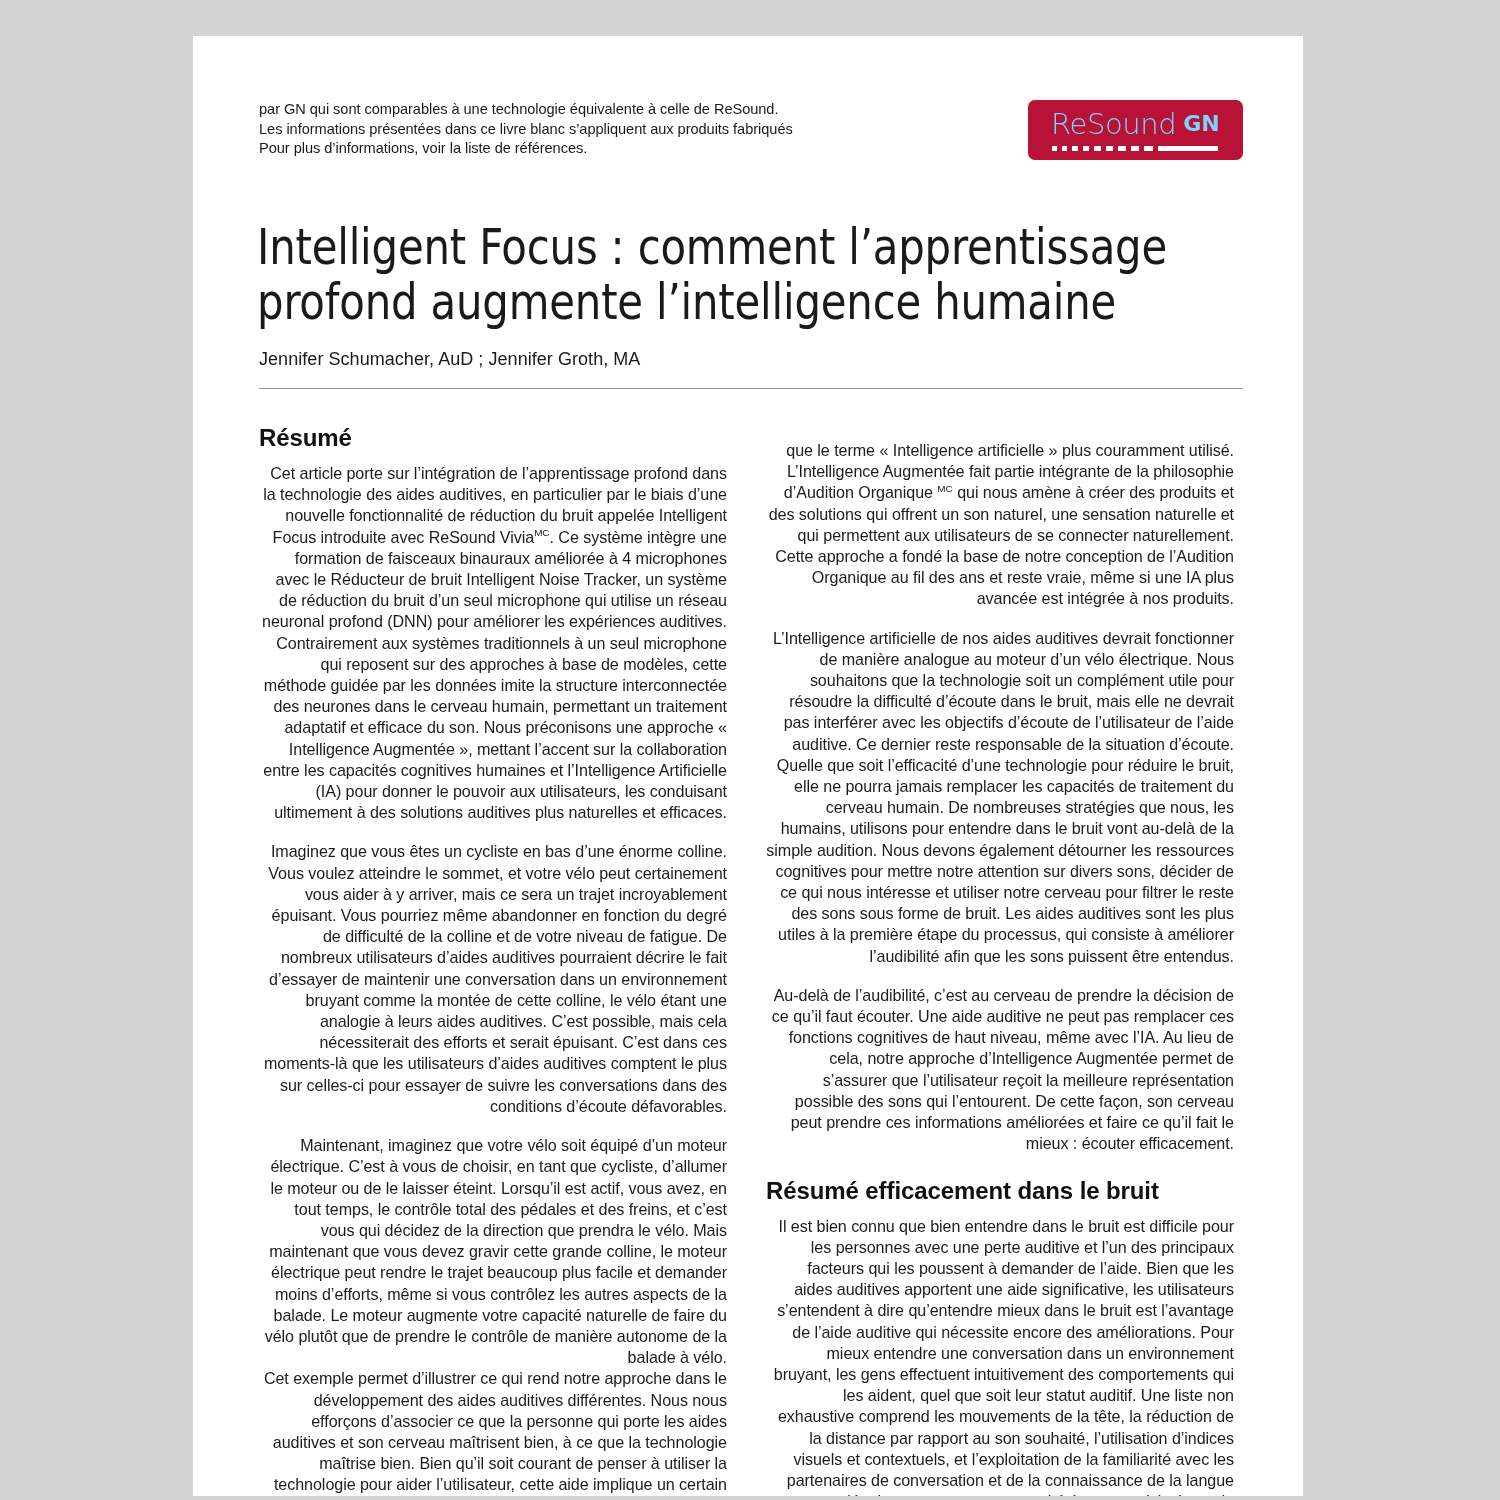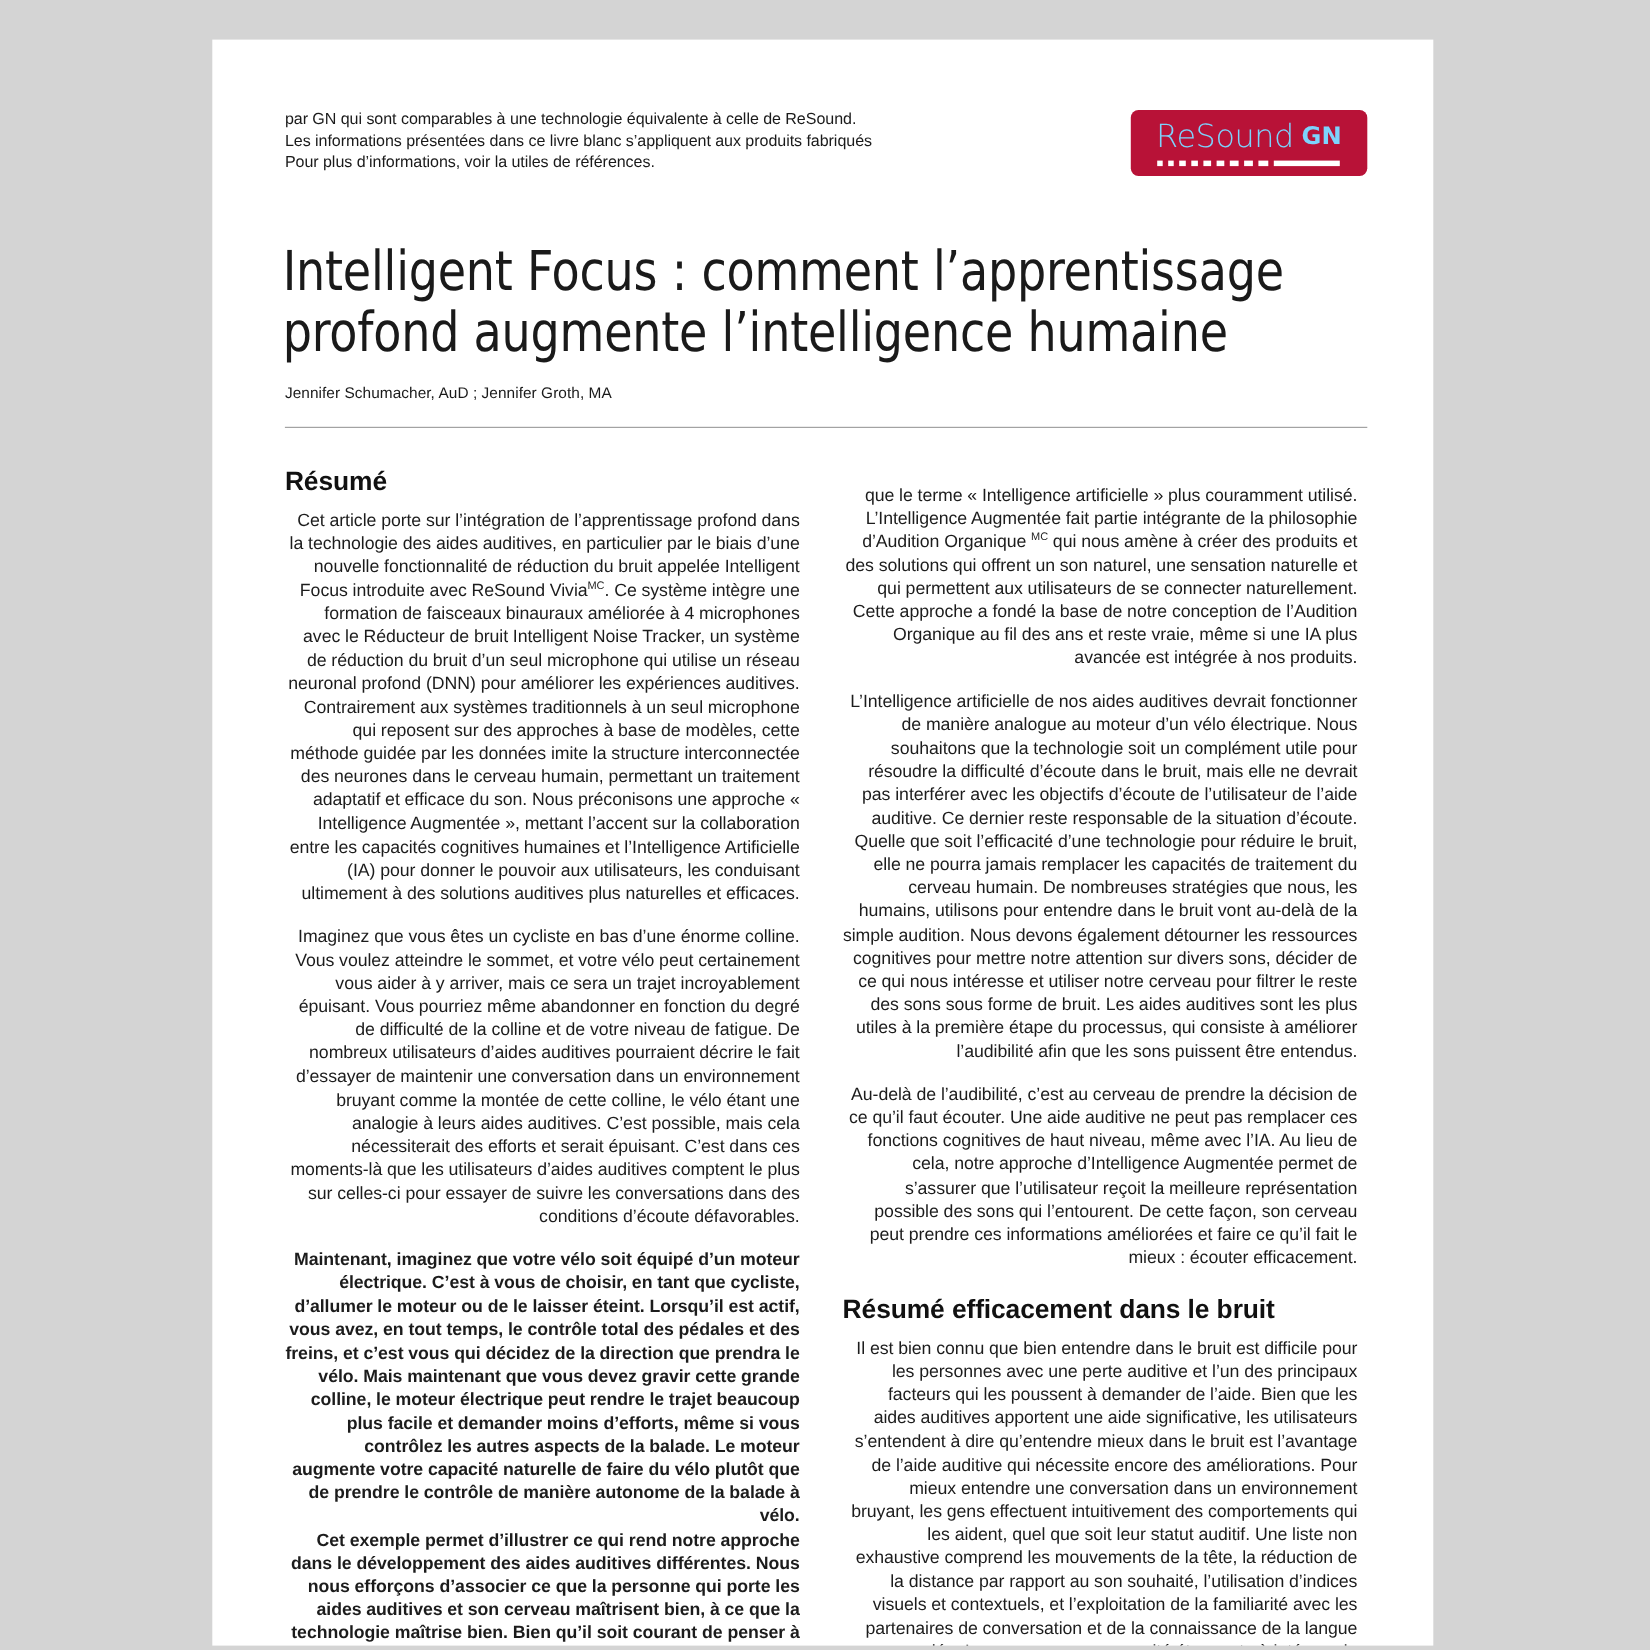--- a/index.html
+++ b/index.html
@@ -101,21 +101,21 @@
     letter-spacing: -0.2px;
     transform: scaleX(0.93);
     transform-origin: left top;
   }
   .title .tline { white-space: nowrap; display: block; }
 
   .byline {
     position: absolute;
     left: 66px;
     top: 313px;
-    font-size: 14px;
+    font-size: 18px;
     color: #1a1a1a;
     letter-spacing: 0.05px;
   }
 
   .rule {
     position: absolute;
     left: 66px;
     right: 60px;
     top: 352px;
     border-top: 1px solid #9a9a9a;
@@ -145,40 +145,40 @@
     color: #1c1c1c;
     letter-spacing: -0.06px;
   }
   .col-left  { left: 66px; }
   .col-right { left: 573px; top: 404px; }
 
   .col p {
     margin: 0 0 18px 0;
     text-align: right;
   }
-  .col p.tight { margin-bottom: 0; font-weight: bold; }
+  .col p.tight { margin-bottom: 0; }
 
   sup {
     font-size: 0.62em;
     vertical-align: super;
     line-height: 0;
     margin-top: 29px;
   }
 </style>
 </head>
 <body>
 
 <div id="page">
 
   <div class="header">
 
     <div class="disclaimer">
       <div>par GN qui sont comparables à une technologie équivalente à celle de ReSound.</div>
       <div>Les informations présentées dans ce livre blanc s’appliquent aux produits fabriqués</div>
-      <div>Pour plus d’informations, voir la utiles de références.</div>
+      <div>Pour plus d’informations, voir la liste de références.</div>
     </div>
 
     <div class="logo">
       <div class="logo-text"><span>ReSound</span><span class="logo-gn">GN</span></div>
       <div class="logo-rule">
         <span class="dash" style="left:0px;width:5px"></span>
         <span class="dash" style="left:10px;width:5px"></span>
         <span class="dash" style="left:20px;width:6px"></span>
         <span class="dash" style="left:31px;width:6px"></span>
         <span class="dash" style="left:42px;width:7px"></span>

